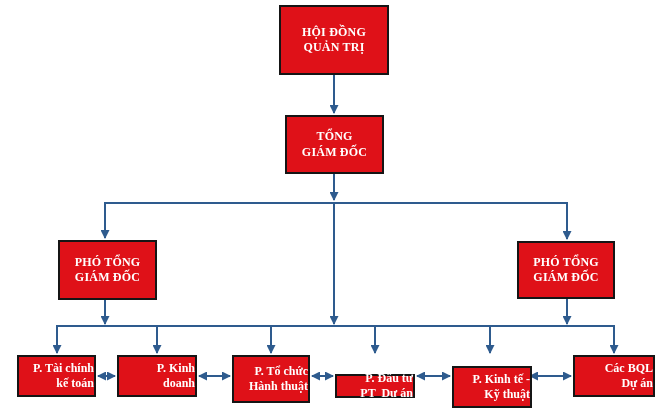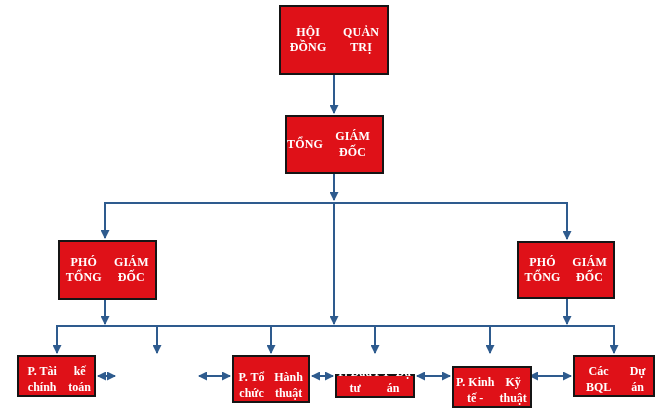--- a/index.html
+++ b/index.html
@@ -25,21 +25,21 @@
   .mk   { fill: var(--connector, #2e5b8e); }
   .node {
     position: absolute;
     z-index: 2;
     box-sizing: border-box;
     background: var(--box-fill, #df1118);
     border: 2px solid var(--box-border, #151515);
     color: var(--text, #ffffff);
     font-weight: bold;
     display: flex;
-    flex-direction: row;
+    flex-direction: column;
     align-items: center;
     justify-content: center;
     text-align: center;
   }
   .node .ln {
     display: block;
     white-space: pre-wrap;
     line-height: 1.28;
   }
   .node.big   { font-size: 12px; letter-spacing: 0.2px; }
@@ -107,20 +107,24 @@
   <div class="node big" style="left:517px;top:241px;width:98px;height:58px">
     <span class="ln">PHÓ TỔNG</span>
     <span class="ln">GIÁM ĐỐC</span>
   </div>
 
   <div class="node small" style="left:17px;top:355px;width:79px;height:42px">
     <span class="ln">P. Tài chính</span>
     <span class="ln">kế toán</span>
   </div>
 
+  <div class="node small" style="left:117px;top:355px;width:80px;height:42px">
+    <span class="ln">P. Kinh</span>
+    <span class="ln">doanh</span>
+  </div>
 
   <div class="node small" style="left:232px;top:355px;width:78px;height:48px">
     <span class="ln">P. Tổ chức</span>
     <span class="ln">Hành thuật</span>
   </div>
 
   <div class="node small" style="left:335px;top:374px;width:80px;height:24px">
     <span class="ln">P. Đầu tư</span>
     <span class="ln">PT  Dự án</span>
   </div>

